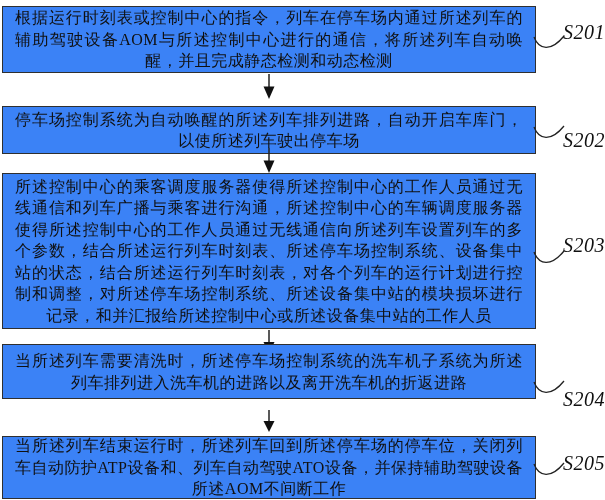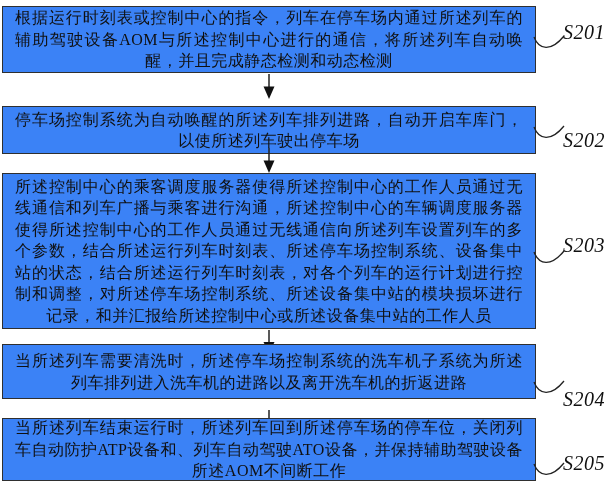--- a/index.html
+++ b/index.html
@@ -105,21 +105,21 @@
   <svg class="leader" style="top:376px;" viewBox="0 0 32 24">
     <path d="M1,6 C6,19 18,21 31,5"></path>
   </svg>
   <span class="step-label" style="top:364px;margin-top:24px;">S204</span>
 
   <svg class="arrow" style="top:410px;height:22px;" viewBox="0 0 14 24" preserveAspectRatio="none">
     <line x1="7" y1="0" x2="7" y2="13"></line>
       <polygon points="1.5,12 12.5,12 7,24"></polygon>
   </svg>
 
-  <div class="step-box" style="top:418px;height:63px;">
+  <div class="step-box" style="top:436px;height:63px;">
     <p>当所述列车结束运行时，所述列车回到所述停车场的停车位，关闭列车自动防护ATP设备和、列车自动驾驶ATO设备，并保持辅助驾驶设备所述AOM不间断工作</p>
   </div>
   <svg class="leader" style="top:458px;" viewBox="0 0 32 24">
     <path d="M1,6 C6,19 18,21 31,5"></path>
   </svg>
   <span class="step-label" style="top:452px;">S205</span>
 
 </div>
 
 </body></html>

